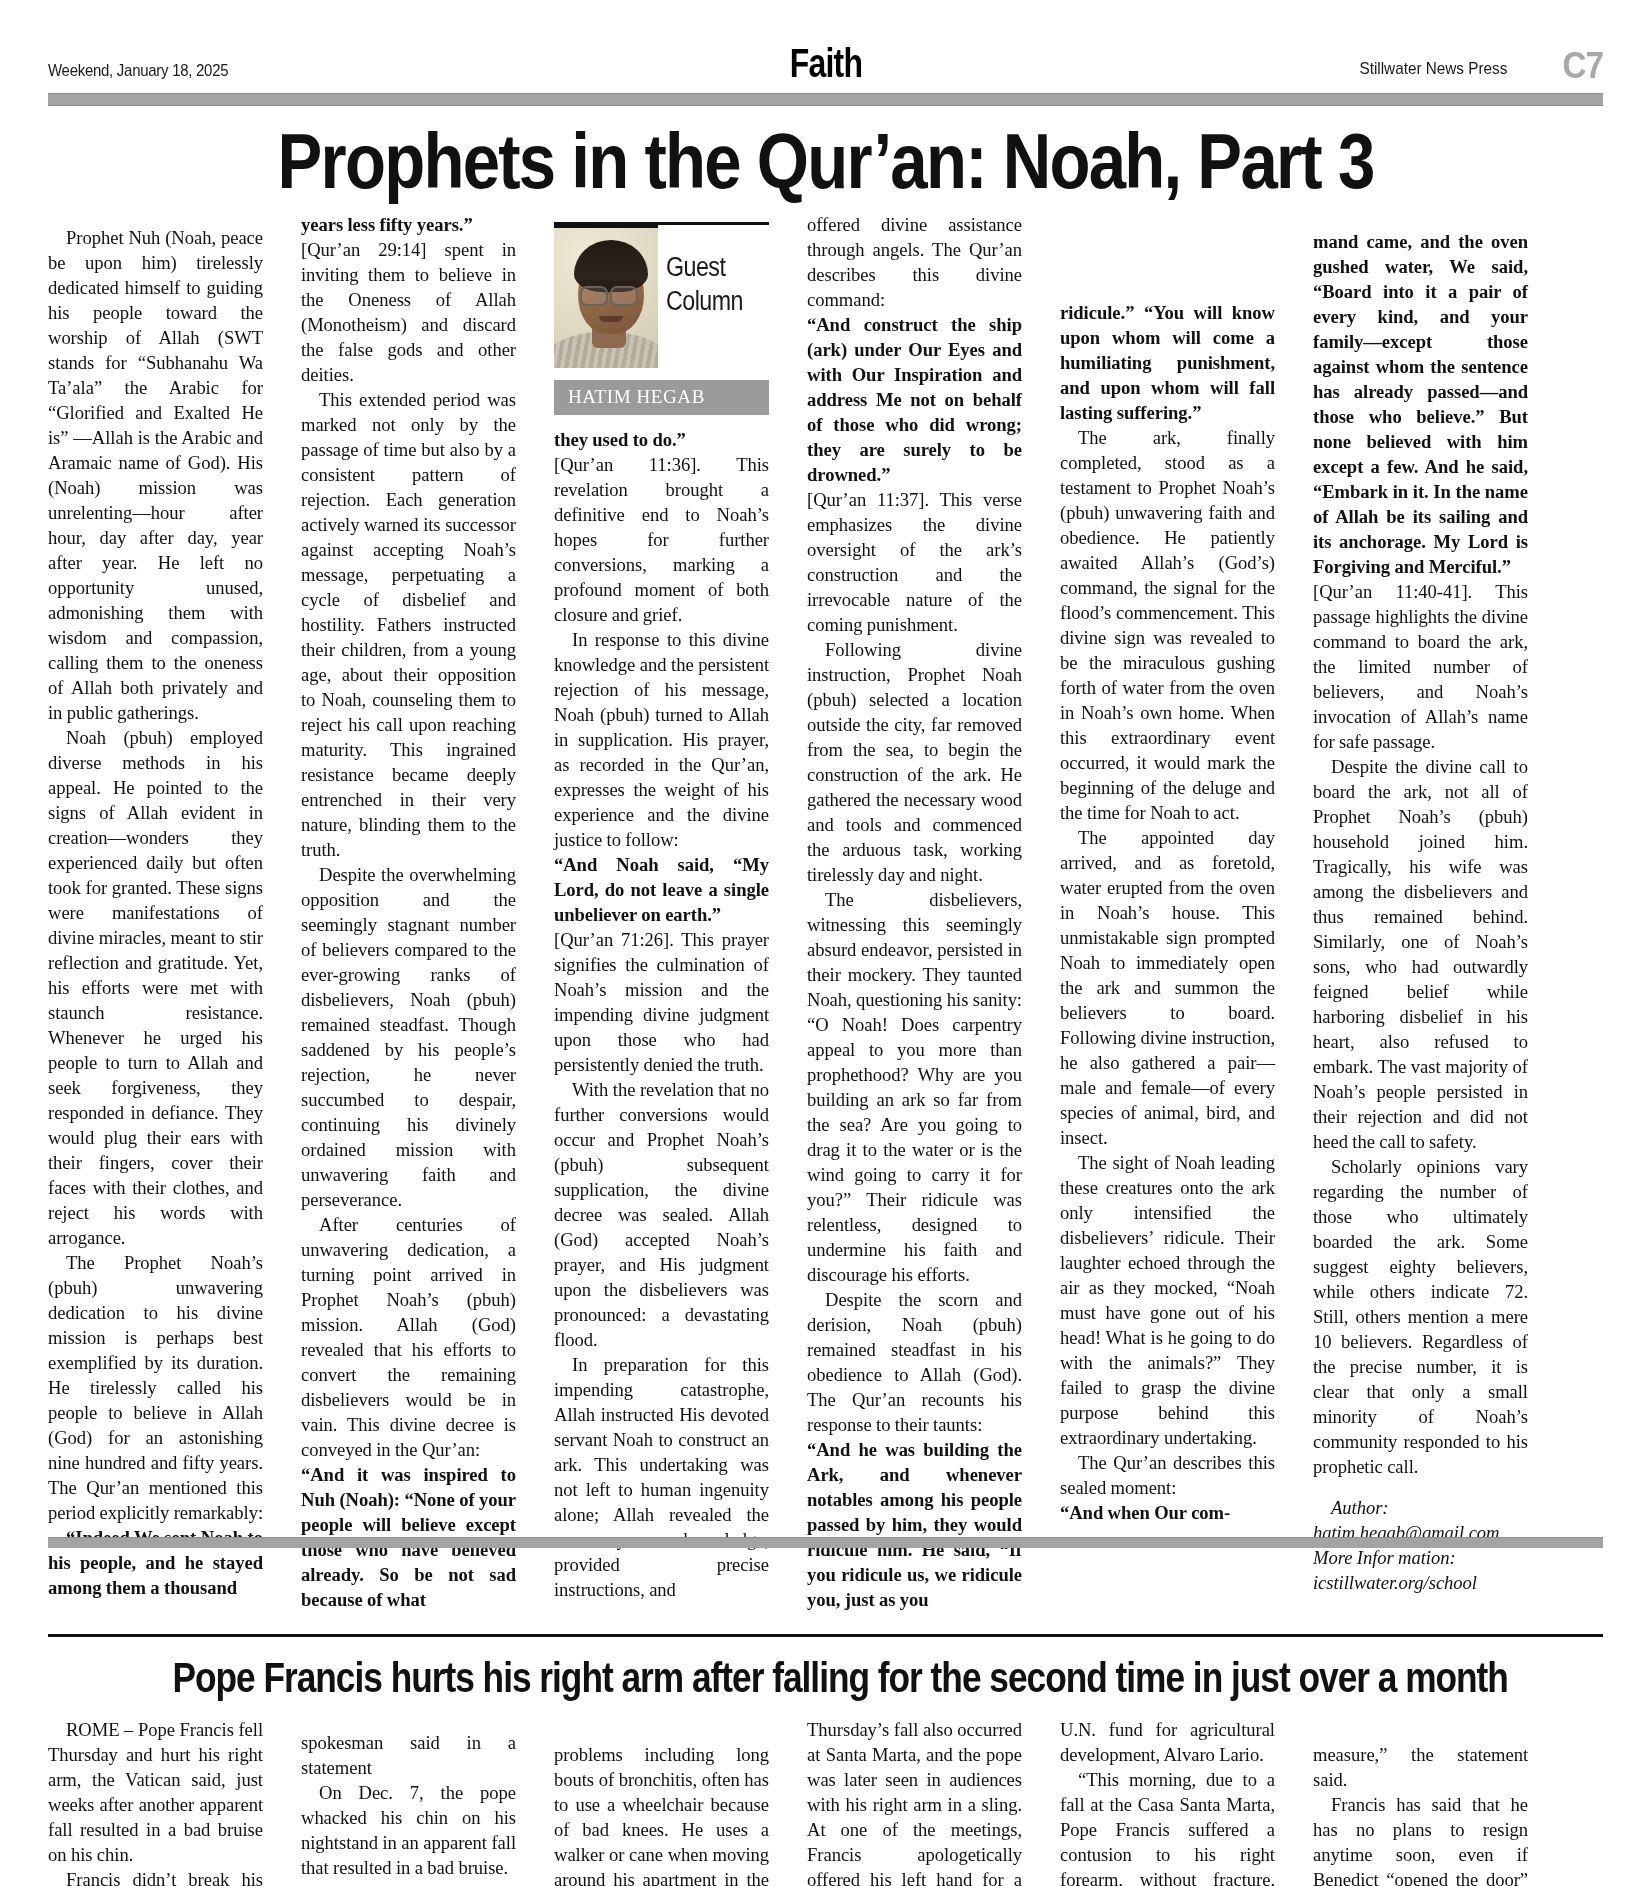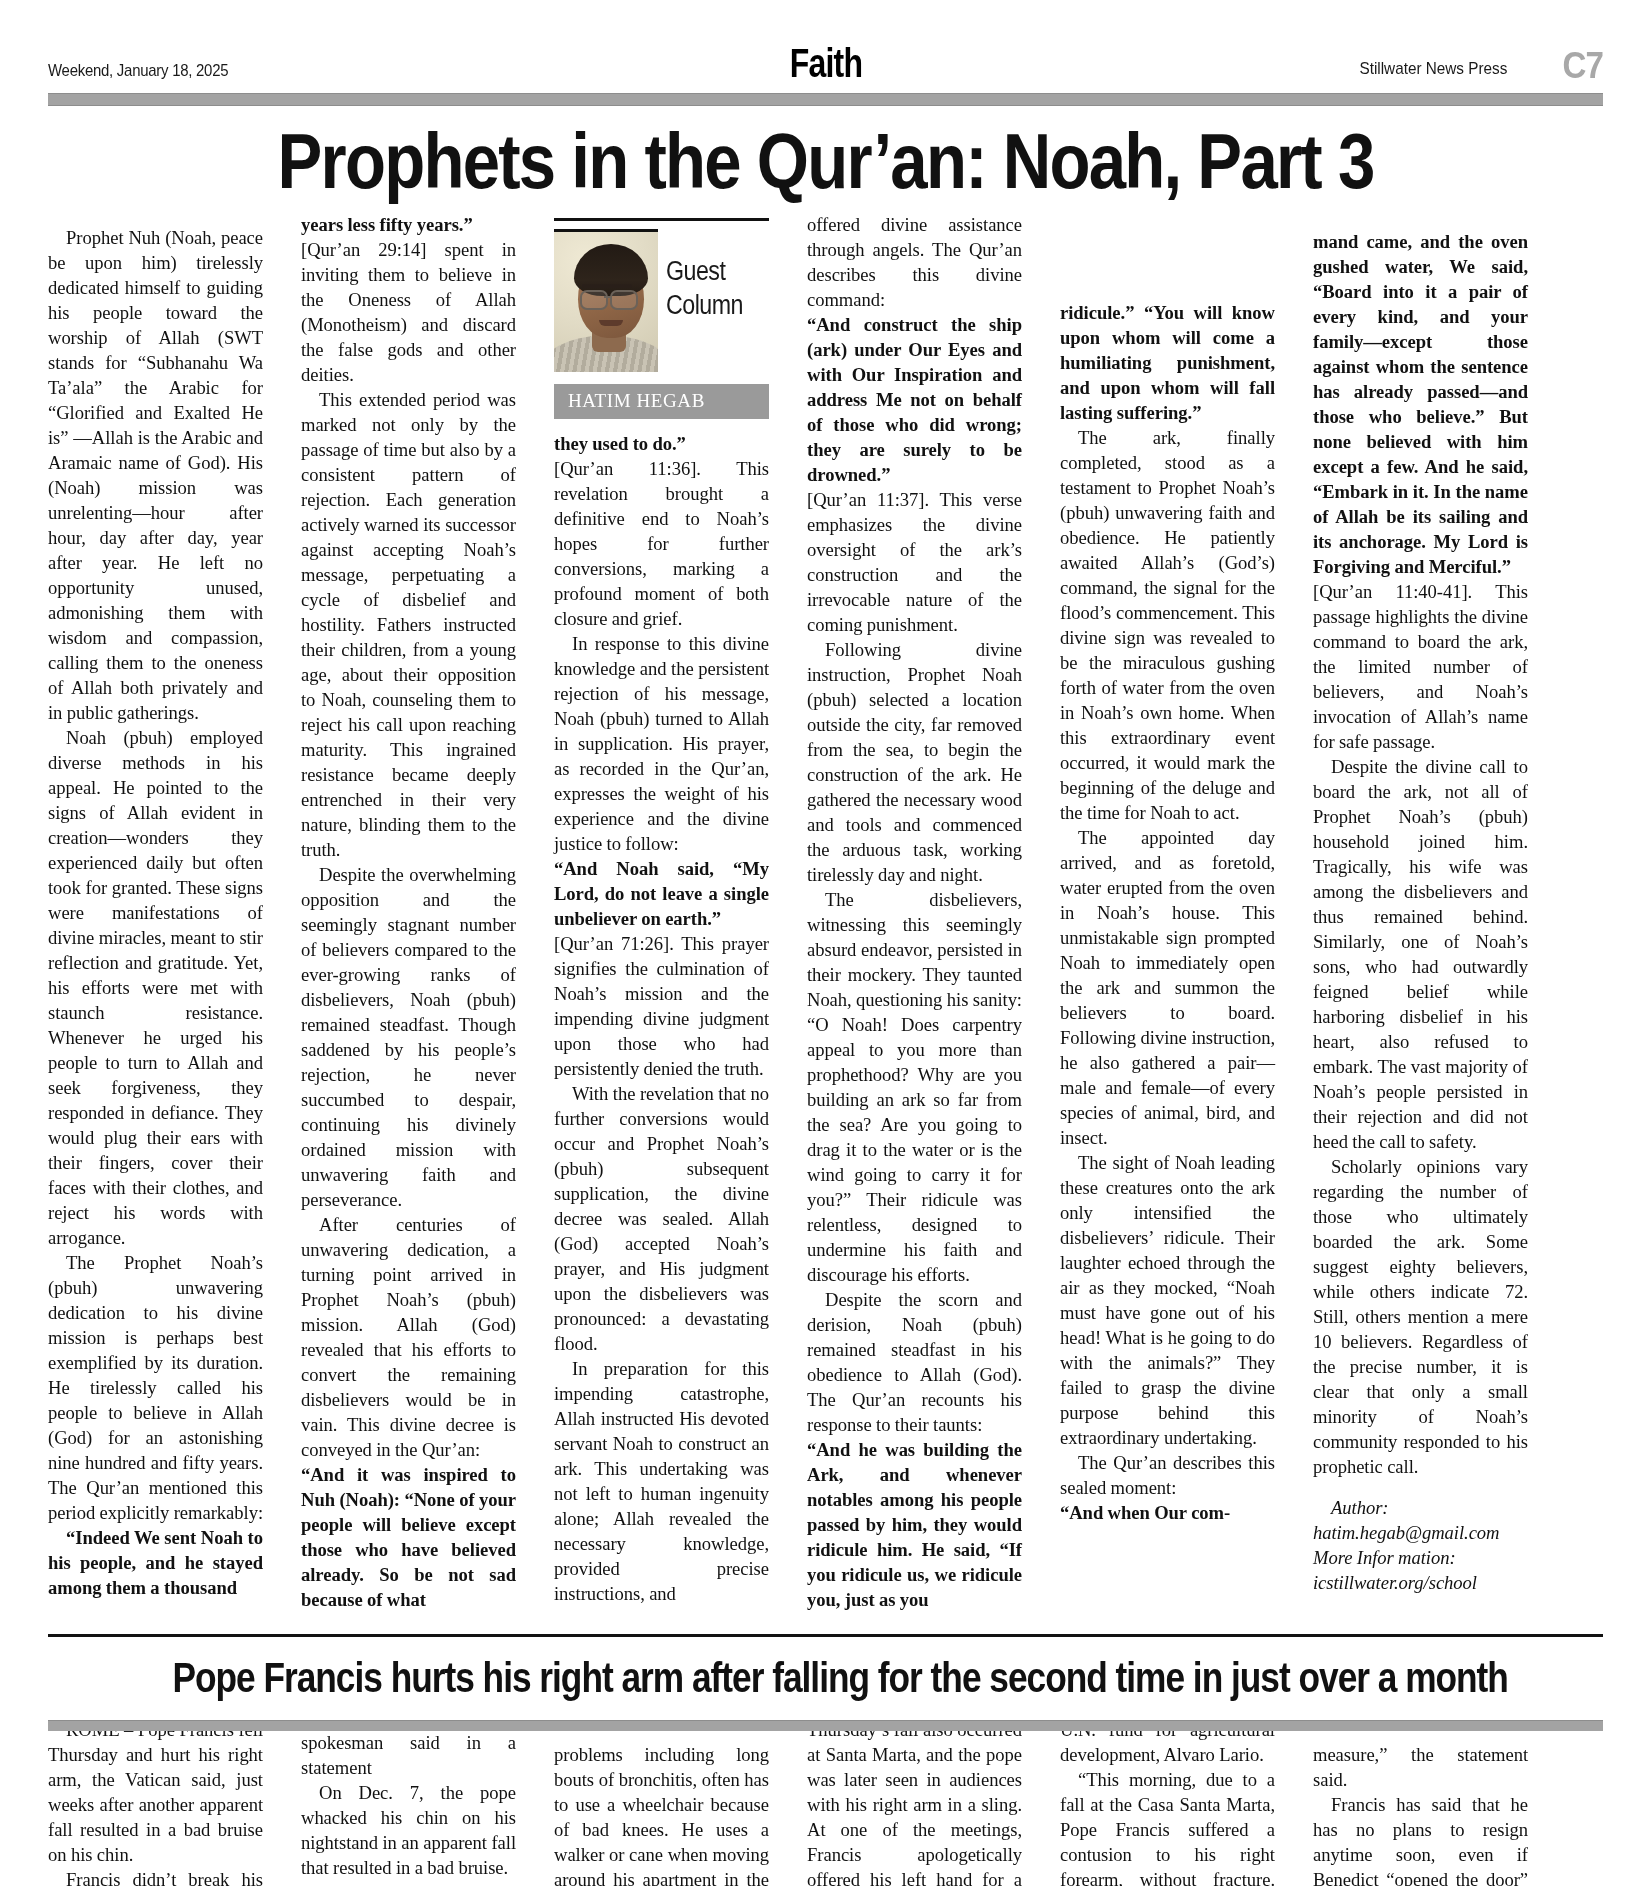--- a/index.html
+++ b/index.html
@@ -10,21 +10,21 @@
   body {
     width: 1651px;
     height: 1886px;
     font-family: "Liberation Serif", serif;
     color: #111111;
     overflow: hidden;
     position: relative;
   }
   .page {
     width: 1651px;
-    height: 1731px;
+    height: 1548px;
     box-sizing: border-box;
     padding: 0 48px;
     position: relative;
   }
 
   
   .masthead {
     height: 60px;
     position: relative;
     display: flex;
@@ -130,21 +130,20 @@
   .col p b, .col p strong { font-weight: 700; }
   .col p.contact {
     font-style: italic;
     margin-top: 16px;
     text-align: left;
   }
 
   
   .guestbox {
     border-top: 3px solid #111;
-    padding-top: 8px;
     margin-bottom: 12px;
     width: 215px;
   }
   .guest-top {
     display: flex;
     align-items: flex-start;
     gap: 8px;
   }
   .photo {
     width: 104px;

